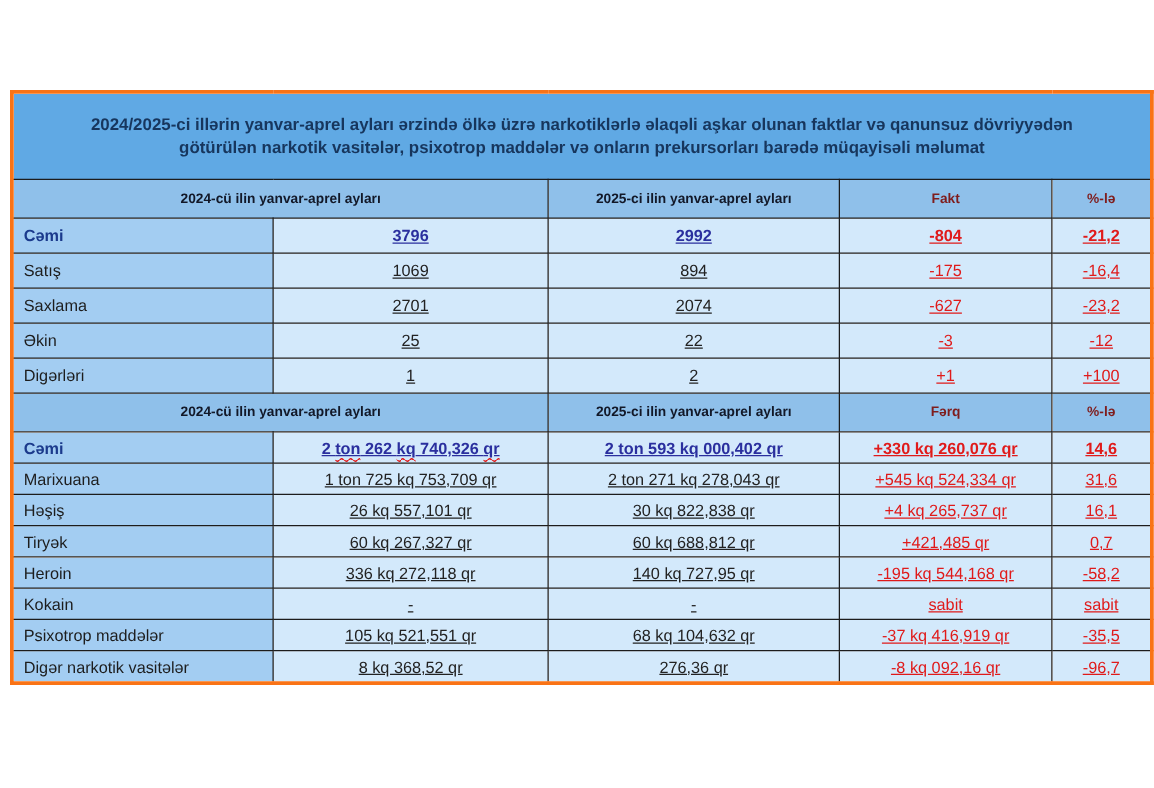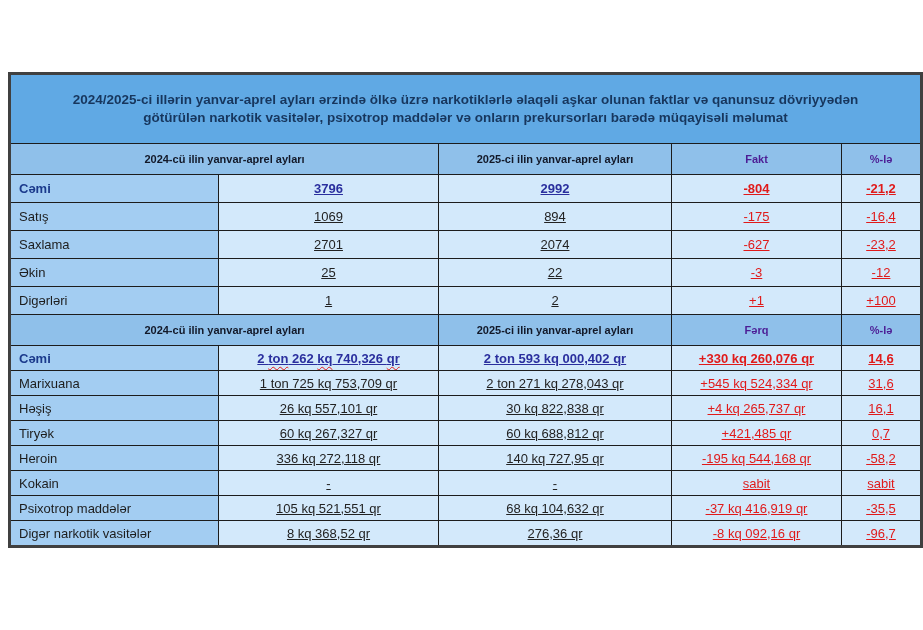--- a/index.html
+++ b/index.html
@@ -4,38 +4,38 @@
 <style>
   html,body{margin:0;padding:0;}
   body{
     width:923px;height:630px;overflow:hidden;background:#ffffff;
     font-family:"Liberation Sans","DejaVu Sans",sans-serif;
     -webkit-font-smoothing:antialiased;
   }
   .page-table{
     position:absolute;left:8px;top:72px;width:912px;
     border-collapse:collapse;table-layout:fixed;
-    border:3px solid #404040;
+    border:3px solid #f97316;
   }
   .page-table td{
     border:1.5px solid #1c1c1c;
     font-size:13px;color:#222;
     text-align:center;vertical-align:middle;
     padding:1px 4px;overflow:hidden;
   }
   tr.title-row td{
     height:64px;background:#60a9e4;
     color:#17365d;font-weight:bold;font-size:13.5px;
     padding:2px 48px;line-height:1.35;
   }
   tr.head-row td{
     height:28px;background:#8fc0ea;
     color:#121828;font-weight:bold;font-size:11px;
   }
-  tr.head-row td.red{color:#4c1d95;}
+  tr.head-row td.red{color:#7f1d1d;}
   td.lbl{
     background:#a3cdf2;text-align:left;padding-left:8px;color:#1d1d1d;
   }
   td.val{background:#d3e9fb;text-decoration:underline;}
   td.red{color:#e01a1a;}
   tr.t1-row td{height:25px;}
   tr.t2-row td{height:22px;}
   tr.emph td.lbl{color:#1b3a8c;font-weight:bold;}
   tr.emph td.val{color:#2a2f9e;font-weight:bold;}
   tr.emph td.val.red{color:#e01a1a;font-weight:bold;}

